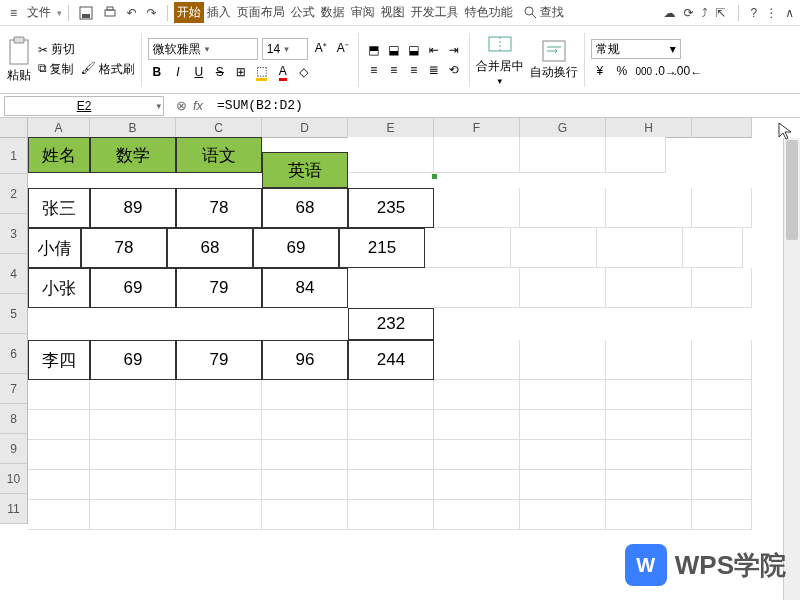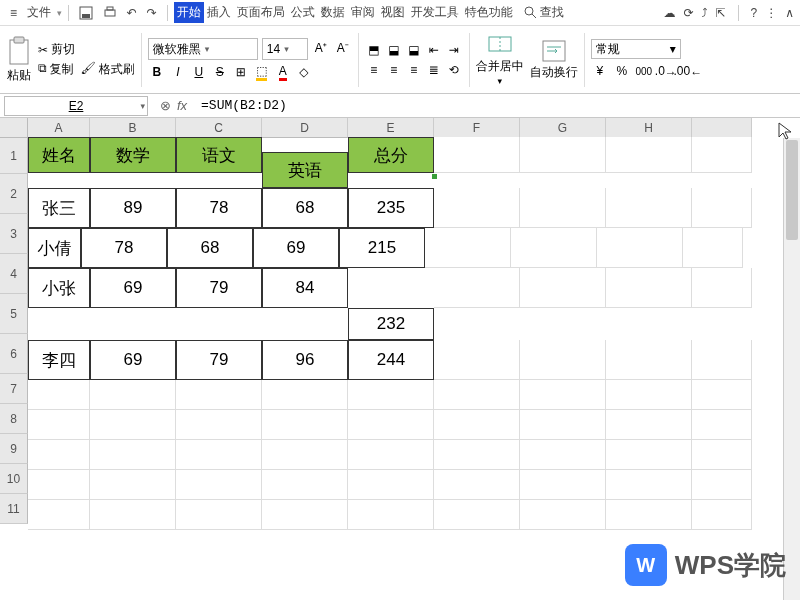--- a/index.html
+++ b/index.html
@@ -3,42 +3,42 @@
 <meta charset="utf-8">
 <style>
 * { box-sizing: border-box; margin: 0; padding: 0; font-family: "Microsoft YaHei", sans-serif; }
 body { width: 800px; height: 600px; background: #fff; overflow: hidden; position: relative; }
 
 .top-menu { height: 26px; background: #fff; display: flex; align-items: center; padding: 0 6px; font-size: 12px; color: #444; border-bottom: 1px solid #ddd; gap: 2px; }
 .top-menu .menu-btn { padding: 2px 4px; cursor: pointer; }
 .top-menu .sep { width: 1px; height: 16px; background: #ccc; margin: 0 4px; }
 .top-menu .tabs { display: flex; gap: 0; }
 .top-menu .tab { padding: 2px 3px; }
-.top-menu .tab.active { background: #1d4ed8; color: #fff; }
+.top-menu .tab.active { background: #a16207; color: #fff; }
 .top-menu .search { display: flex; align-items: center; gap: 3px; margin-left: 6px; }
 .top-menu .right-icons { margin-left: auto; display: flex; gap: 8px; align-items: center; }
 
 .ribbon { height: 68px; background: #fff; border-bottom: 1px solid #c8c8c8; display: flex; align-items: center; padding: 4px 6px; font-size: 12px; gap: 6px; }
 .ribbon-group { display: flex; flex-direction: column; justify-content: center; gap: 3px; }
 .ribbon .vsep { width: 1px; height: 54px; background: #ddd; }
 .paste-big { display: flex; flex-direction: column; align-items: center; gap: 1px; }
 .clip-row { display: flex; align-items: center; gap: 3px; }
 .font-select { display: flex; gap: 4px; }
 .font-select select, .font-select .combo { border: 1px solid #bbb; height: 22px; padding: 0 4px; font-size: 12px; background: #fff; }
 .combo { display: inline-flex; align-items: center; gap: 4px; }
 .combo .arrow { font-size: 9px; color: #666; }
 .fmt-row { display: flex; gap: 3px; align-items: center; }
 .fmt-btn { width: 18px; height: 18px; display: inline-flex; align-items: center; justify-content: center; border: 1px solid transparent; font-size: 12px; }
 .align-grid { display: grid; grid-template-columns: repeat(5, 18px); gap: 2px; }
 .merge-wrap { display: flex; flex-direction: column; align-items: center; gap: 1px; }
 .num-fmt { border: 1px solid #bbb; padding: 1px 4px; display: flex; align-items: center; gap: 6px; width: 90px; height: 20px; justify-content: space-between; }
 .num-row { display: flex; gap: 4px; align-items: center; }
 
 .formula-bar { height: 24px; display: flex; align-items: center; border-bottom: 1px solid #c8c8c8; font-size: 13px; }
-.name-box { width: 144px; border: 1px solid #bbb; height: 20px; margin: 0 4px; display: flex; align-items: center; justify-content: center; font-size: 12px; position: relative; text-decoration: underline; }
+.name-box { width: 160px; border: 1px solid #bbb; height: 20px; margin: 0 4px; display: flex; align-items: center; justify-content: center; font-size: 12px; position: relative; text-decoration: underline; }
 .name-box .dd { position: absolute; right: 2px; font-size: 9px; color: #666; }
 .fx-icons { display: flex; gap: 6px; padding: 0 8px; color: #666; }
 .formula-input { flex: 1; padding: 0 6px; font-family: "Courier New", monospace; font-size: 13px; }
 
 .sheet { position: relative; height: 482px; overflow: hidden; }
 .col-headers { display: flex; position: absolute; top: 0; left: 0; height: 20px; }
 .corner { width: 28px; height: 20px; background: #e8e8e8; border-right: 1px solid #bbb; border-bottom: 1px solid #bbb; }
 .col-h { height: 20px; background: #e8e8e8; border-right: 1px solid #ccc; border-bottom: 1px solid #bbb; display: flex; align-items: center; justify-content: center; font-size: 12px; color: #555; }
 .row-headers { position: absolute; left: 0; top: 20px; width: 28px; }
 .row-h { width: 28px; background: #e8e8e8; border-right: 1px solid #bbb; border-bottom: 1px solid #ccc; display: flex; align-items: center; justify-content: center; font-size: 12px; color: #555; }
@@ -253,21 +253,20 @@
       <div class="row-h" style="height: 30px;">9</div>
       <div class="row-h" style="height: 30px;">10</div>
       <div class="row-h" style="height: 30px;">11</div>
     </div>
   <div class="grid" id="grid">
       <div class="grid-row">
         <div class="cell data-header" style="width: 62px; height: 36px;">姓名</div>
         <div class="cell data-header" style="width: 86px; height: 36px;">数学</div>
         <div class="cell data-header" style="width: 86px; height: 36px;">语文</div>
         <div class="cell data-header" style="width: 86px; height: 36px; margin-top: 15px;">英语</div>
-        <div class="cell data-header" style="width: 86px; height: 36px;">总分</div>
         <div class="cell" style="width: 86px; height: 36px;"></div>
         <div class="cell" style="width: 86px; height: 36px;"></div>
         <div class="cell" style="width: 86px; height: 36px;"></div>
         <div class="cell" style="width: 60px; height: 36px;"></div>
       </div>
       <div class="grid-row">
         <div class="cell data-cell" style="width: 62px; height: 40px;">张三</div>
         <div class="cell data-cell" style="width: 86px; height: 40px;">89</div>
         <div class="cell data-cell" style="width: 86px; height: 40px;">78</div>
         <div class="cell data-cell" style="width: 86px; height: 40px;">68</div>

